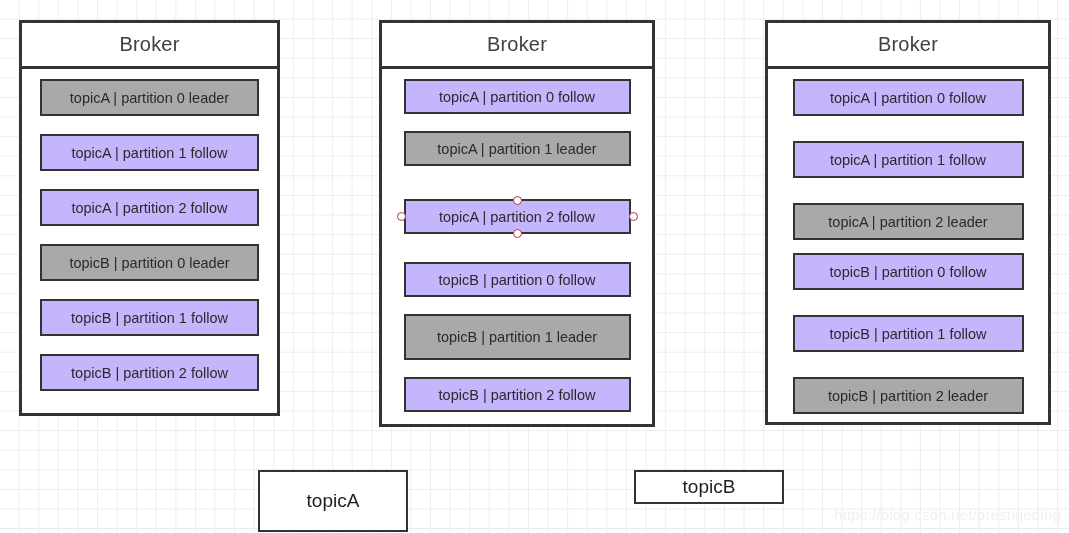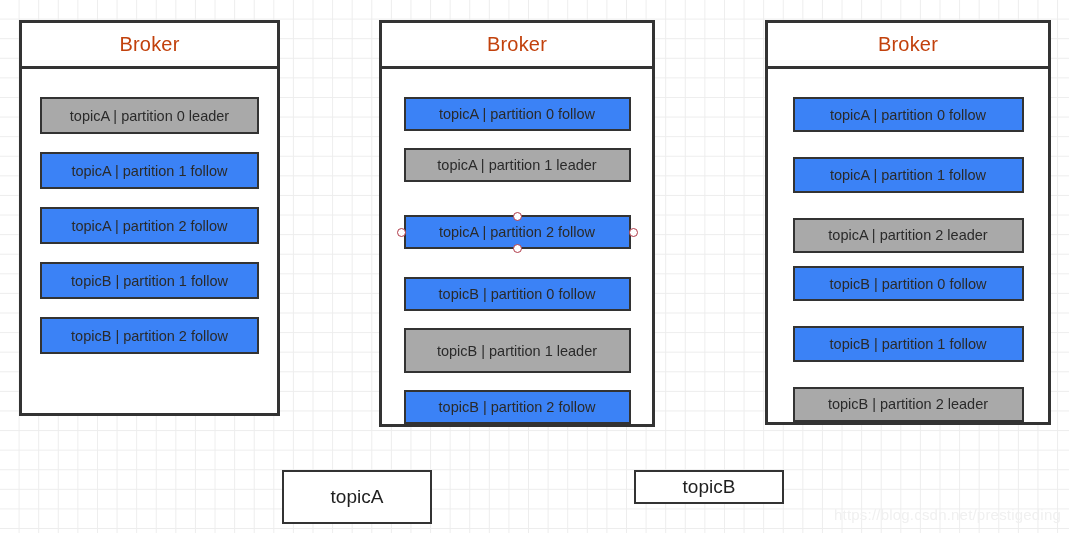--- a/index.html
+++ b/index.html
@@ -34,39 +34,39 @@
     box-sizing: border-box;
     height: 46px;
     border-bottom: 3px solid #333333;
     display: flex;
     align-items: center;
     justify-content: center;
     background: #ffffff;
   }
   .broker-title {
     font-size: 20px;
-    color: #c2410c;
+    color: #404040;
     letter-spacing: .2px;
   }
   .broker-body {
     position: relative;
     box-sizing: border-box;
     display: flex;
     flex-direction: column;
     align-items: center;
     justify-content: flex-start;
-    padding-top: 28px;
+    padding-top: 10px;
   }
 
   
   .part {
     position: relative;
     box-sizing: border-box;
     border: 2.6px solid #333333;
-    background: #3b82f6;
+    background: #c4b5fd;
     display: flex;
     align-items: center;
     justify-content: center;
     font-size: 14.5px;
     color: #2a2a2a;
     white-space: nowrap;
   }
   .part.leader {
     background: #a9a9a9;
   }
@@ -123,20 +123,23 @@
     <div class="broker-body" style="height:calc(100% - 46px);">
       <div class="part leader" style="width:219px; height:37px; margin-bottom:18px;">
         <span>topicA | partition 0 leader</span>
       </div>
       <div class="part" style="width:219px; height:37px; margin-bottom:18px;">
         <span>topicA | partition 1 follow</span>
       </div>
       <div class="part" style="width:219px; height:37px; margin-bottom:18px;">
         <span>topicA | partition 2 follow</span>
       </div>
+      <div class="part leader" style="width:219px; height:37px; margin-bottom:18px;">
+        <span>topicB | partition 0 leader</span>
+      </div>
       <div class="part" style="width:219px; height:37px; margin-bottom:18px;">
         <span>topicB | partition 1 follow</span>
       </div>
       <div class="part" style="width:219px; height:37px;">
         <span>topicB | partition 2 follow</span>
       </div>
     </div>
   </div>
 
   <div class="broker" style="left:379px; top:20px; width:276px; height:407px;">
@@ -188,21 +191,21 @@
       </div>
       <div class="part" style="width:231px; height:37px; margin-bottom:25px;">
         <span>topicB | partition 1 follow</span>
       </div>
       <div class="part leader" style="width:231px; height:37px;">
         <span>topicB | partition 2 leader</span>
       </div>
     </div>
   </div>
 
-  <div class="topic-box" style="left:258px; top:470px; width:150px; height:54px;margin-left:24px;">
+  <div class="topic-box" style="left:258px; top:470px; width:150px; height:62px;">
     <span>topicA</span>
   </div>
   <div class="topic-box" style="left:634px; top:470px; width:150px; height:34px;">
     <span>topicB</span>
   </div>
 
   <div class="watermark">https://blog.csdn.net/prestigeding</div>
 
 </div>
 

